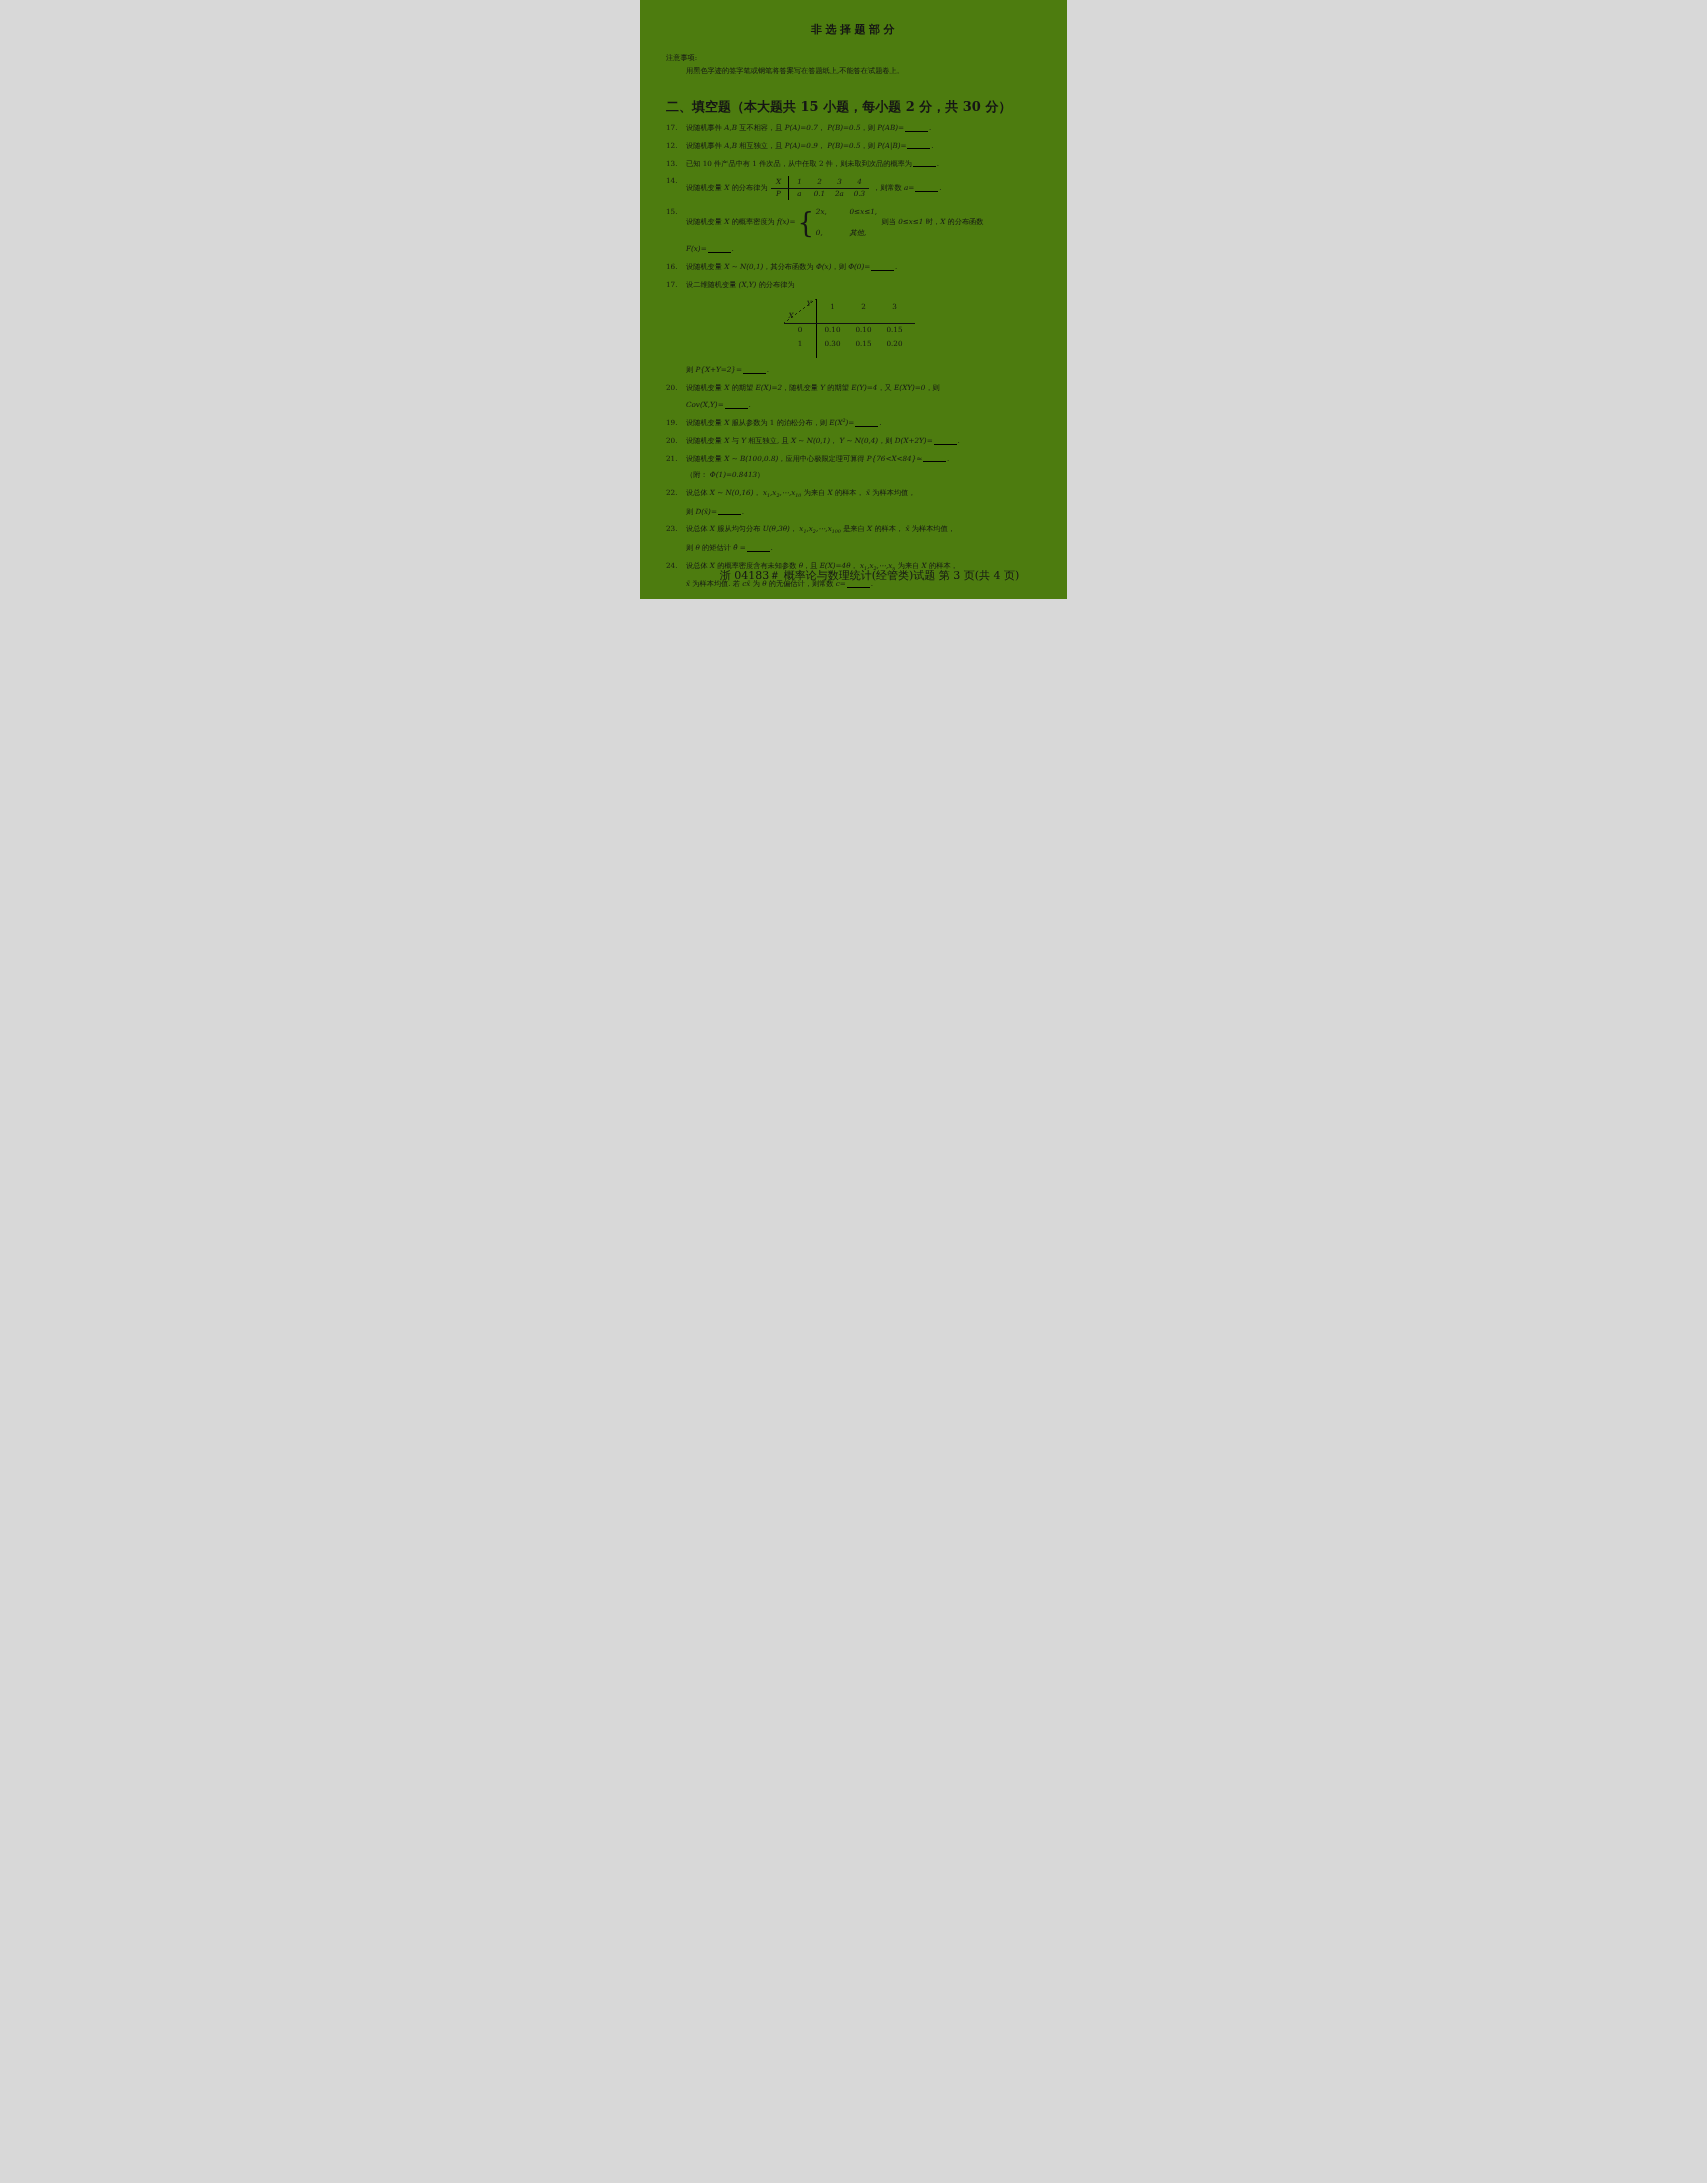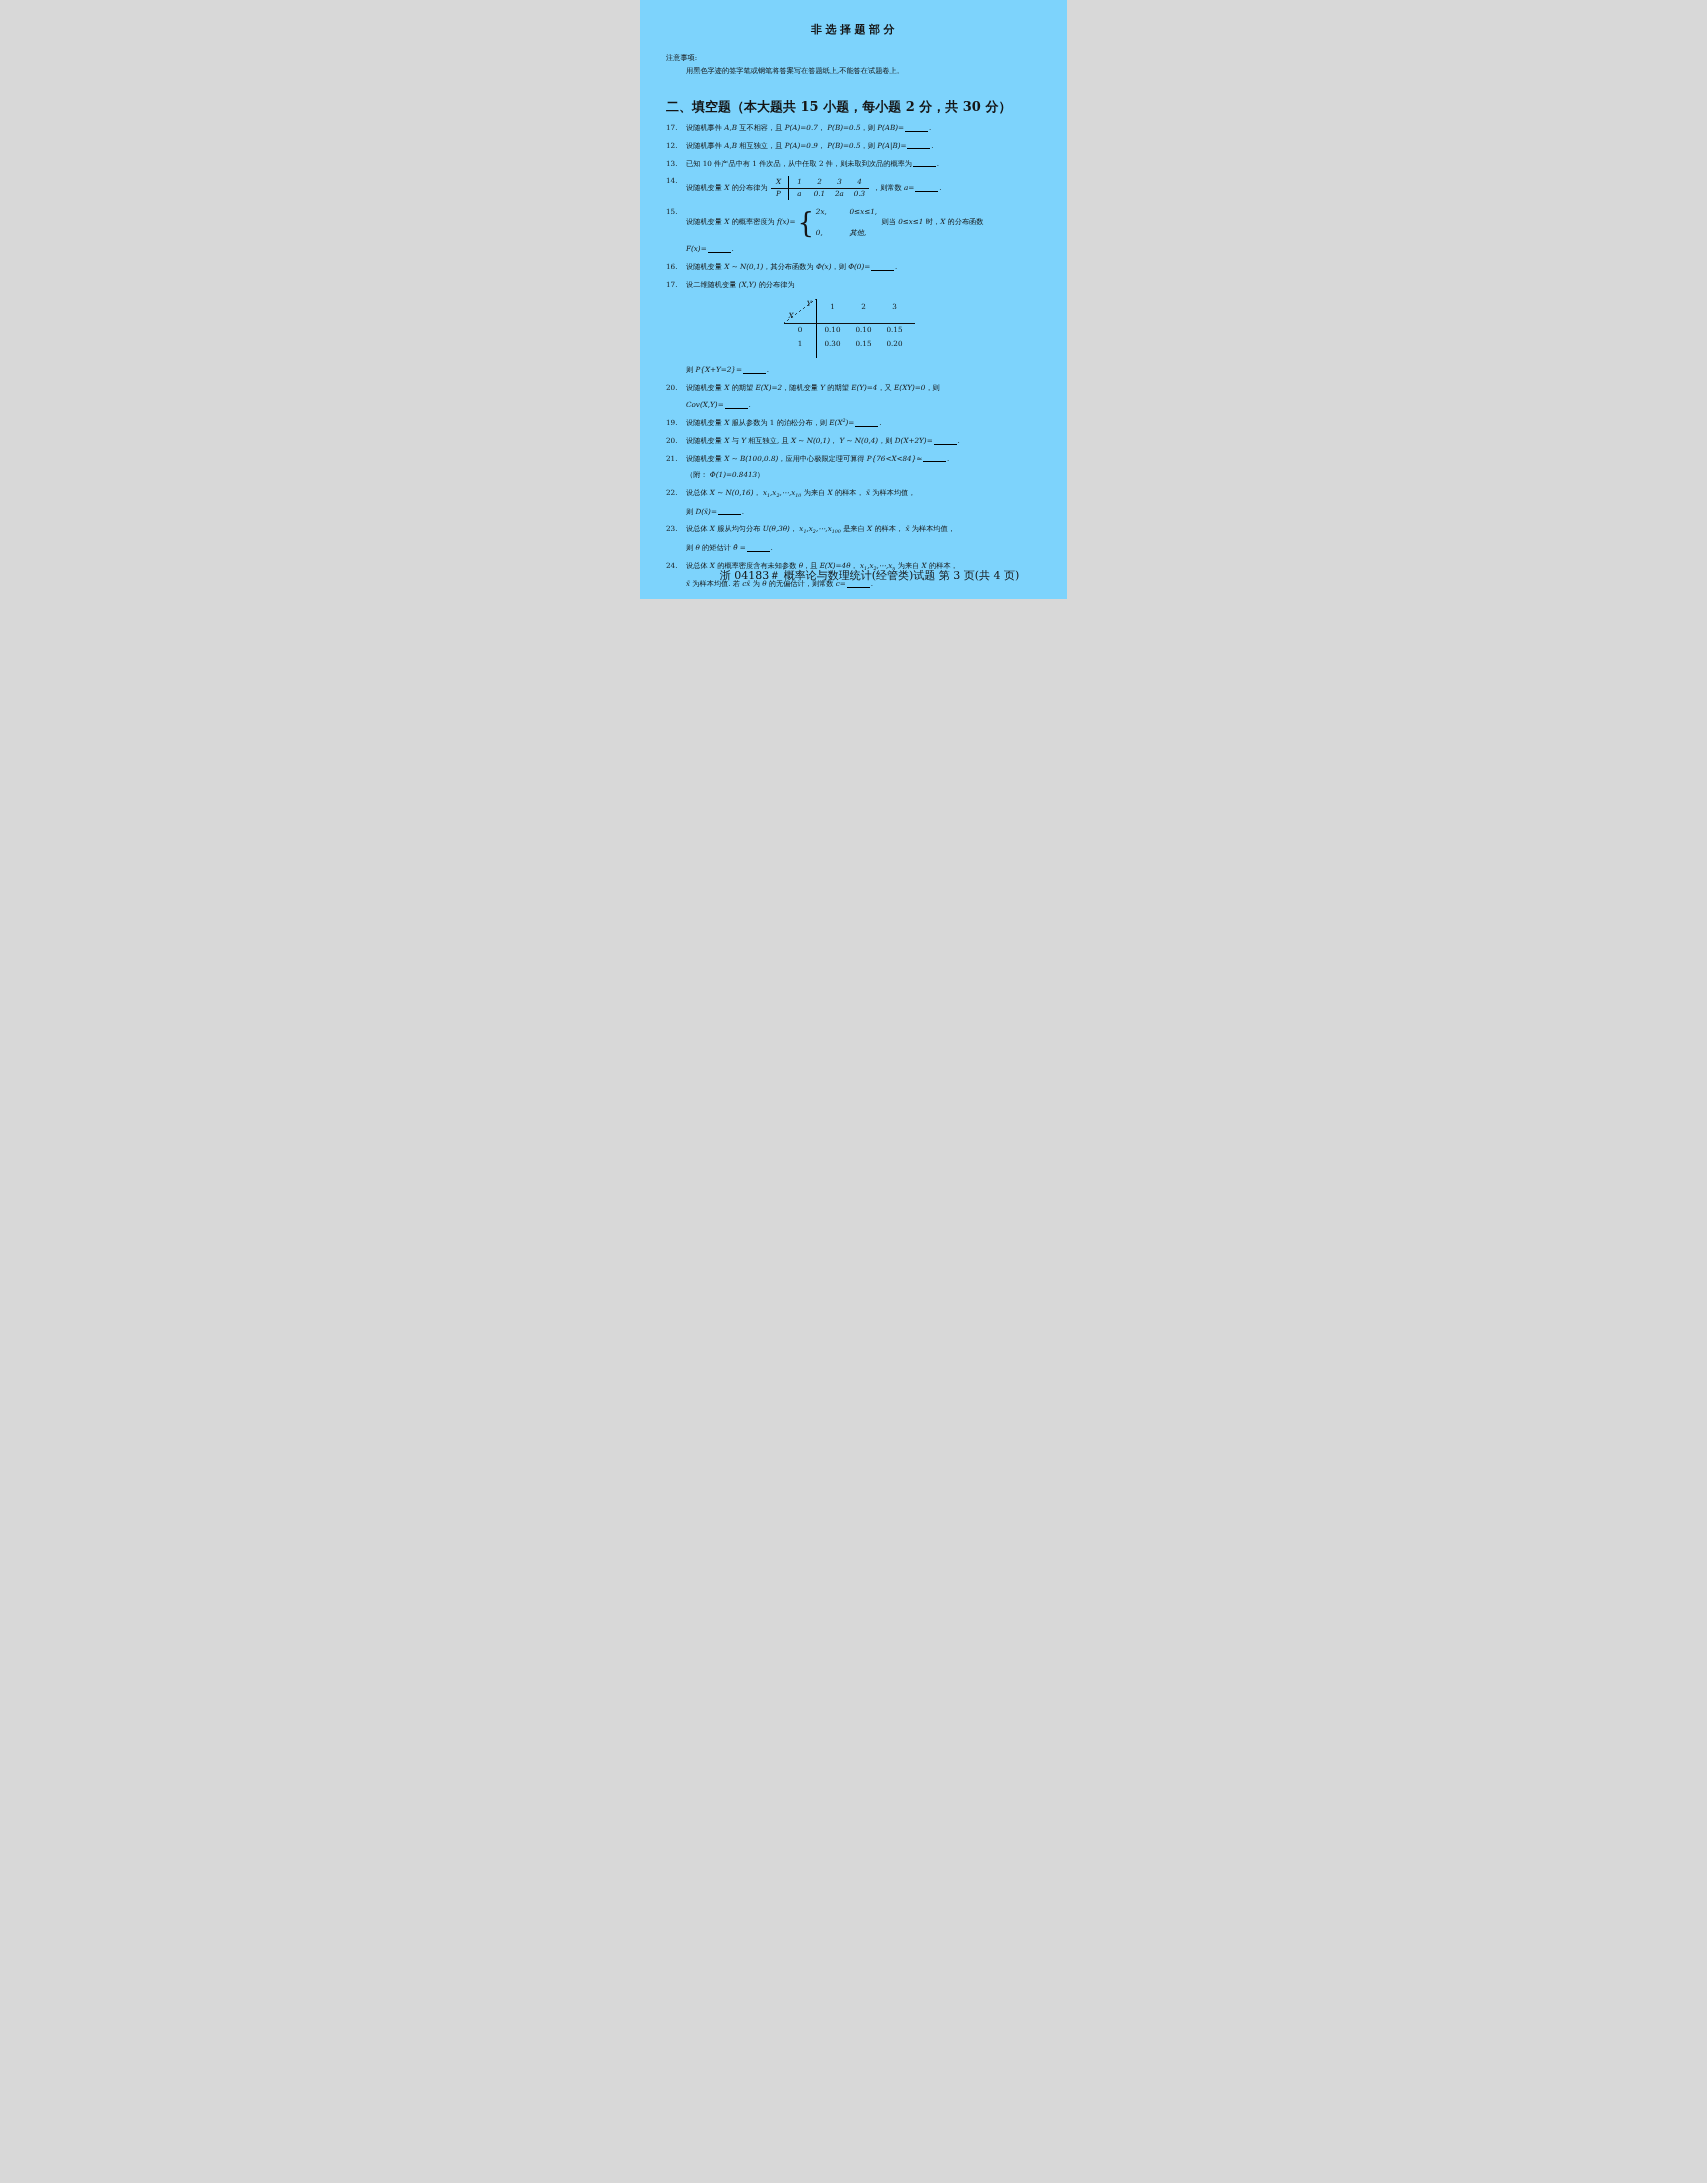--- a/index.html
+++ b/index.html
@@ -1,17 +1,17 @@
 <!DOCTYPE html>
 <html style="font-size:7px"><head>
 <meta charset="utf-8">
 <style>
   html,body{margin:0;padding:0;background:#d8d8d8;}
   .page{
-    width:427px;height:599px;margin:0 auto;background:#7dd3fc;
+    width:427px;height:599px;margin:0 auto;background:#4d7c0f;
     box-sizing:border-box;padding:19px 24px 0 26px;position:relative;
     font-family:"DejaVu Serif","Liberation Serif",serif;
     color:#151515;font-size:7.2px;line-height:1.45;overflow:hidden;
   }
   .title{text-align:center;font-size:11px;font-weight:bold;letter-spacing:3.5px;margin:2.6px 0 15px;}
   .notice-label{margin-bottom:3.5px;}
   .notice-body{padding-left:20px;margin-bottom:21px;}
   .section-heading{font-weight:bold;font-size:13px;margin-bottom:6.1px;}
   .question{position:relative;padding-left:20px;margin-bottom:7.4px;}
   .qno{position:absolute;left:0;top:0;width:18.3px;}

